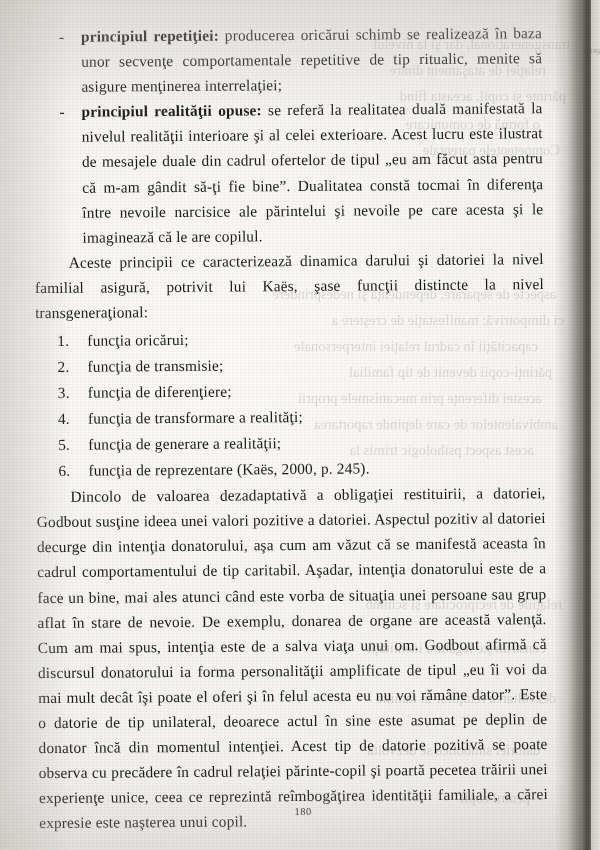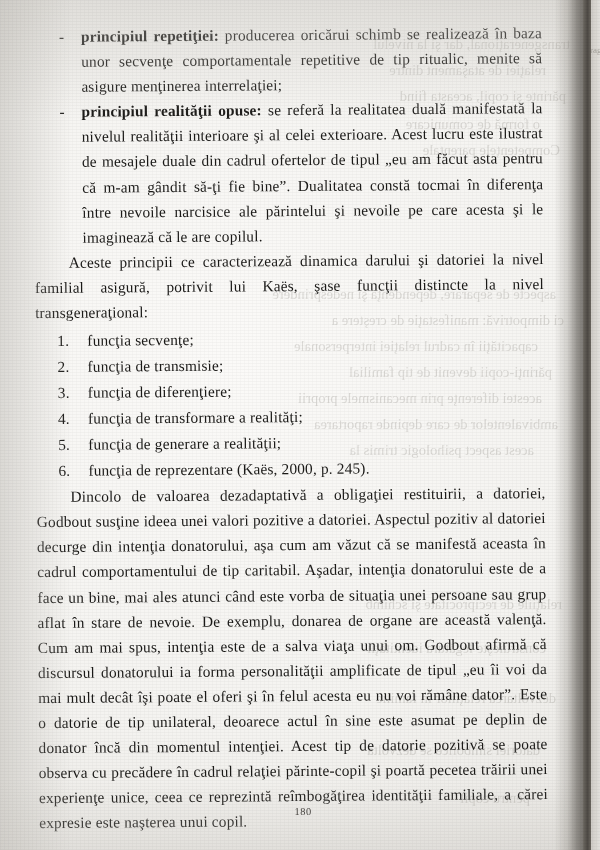--- a/index.html
+++ b/index.html
@@ -230,21 +230,21 @@
         </li>
       </ul>
 
       <p class="para">Aceste principii ce caracterizează dinamica darului şi datoriei la nivel familial asigură, potrivit lui Kaës, şase funcţii distincte la nivel transgeneraţional:</p>
 
       <div class="spacer-list"></div>
 
       <ol class="num-list">
         <li>
           <span class="num">1.</span>
-          <span>funcţia secvenţe;</span>
+          <span>funcţia oricărui;</span>
         </li>
         <li>
           <span class="num">2.</span>
           <span>funcţia de transmisie;</span>
         </li>
         <li>
           <span class="num">3.</span>
           <span>funcţia de diferenţiere;</span>
         </li>
         <li>

